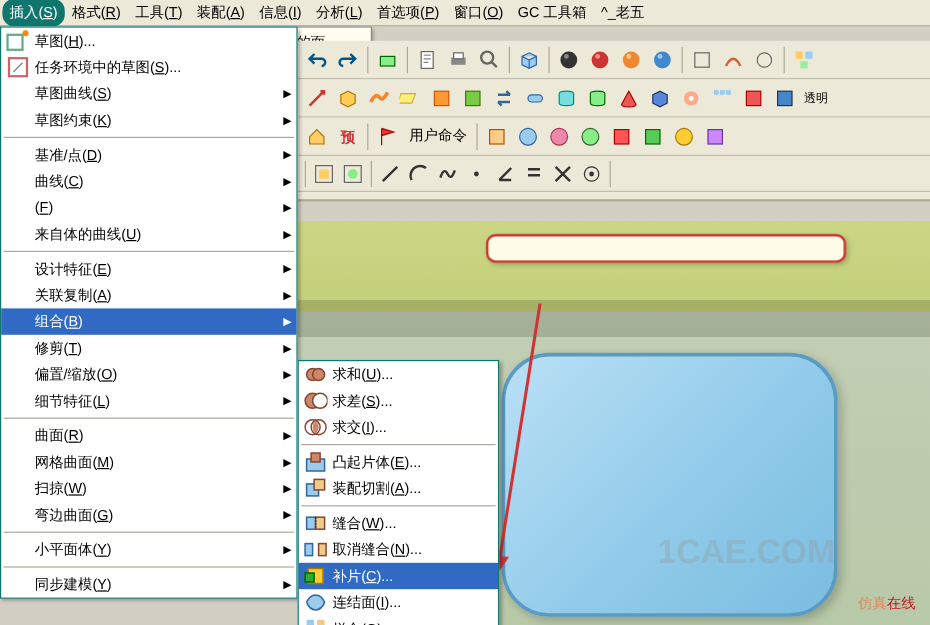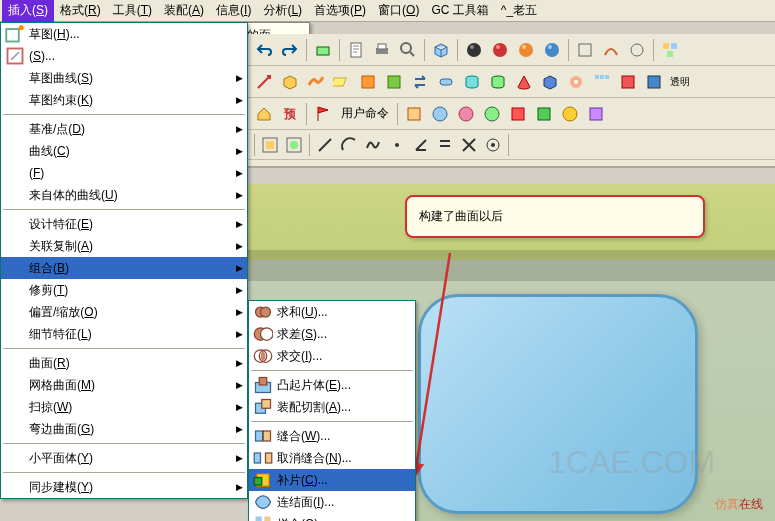--- a/index.html
+++ b/index.html
@@ -1,25 +1,25 @@
 <!DOCTYPE html>
 <html><head>
 <meta charset="utf-8">
 <style>
 * { box-sizing: border-box; margin: 0; padding: 0; font-family: "SimSun", "宋体", sans-serif; font-size: 12px; }
 body { width: 775px; height: 521px; background: #d4cfc5; position: relative; overflow: hidden; }
 
 .menubar { background: #ece9d8; height: 22px; display: flex; align-items: center; padding: 0 2px; border-bottom: 1px solid #aca899; }
 .menubar .menu-item { padding: 3px 6px; cursor: default; }
-.menubar .menu-item.active { background: #6d28d9; color: white; }
+.menubar .menu-item.active { background: #0f766e; color: white; border-radius: 10px; }
 .menubar .menu-item .hotkey { text-decoration: underline; }
 
 .dropdown { position: absolute; background: #fff; border: 1px solid #0f766e; box-shadow: 2px 2px 3px rgba(0,0,0,0.3); z-index: 100; }
 .dropdown .row { display: flex; align-items: center; height: 22px; padding: 0 18px 0 4px; cursor: default; position: relative; }
-.dropdown .row.highlight { background: #316ac5; color: #000000; }
+.dropdown .row.highlight { background: #316ac5; color: #ffffff; }
 .dropdown .row .icon-cell { width: 20px; height: 18px; margin-right: 4px; display: flex; align-items: center; justify-content: center; }
 .dropdown .row .arrow { position: absolute; right: 4px; font-size: 9px; }
 .dropdown .sep { height: 1px; background: #aca899; margin: 3px 2px; }
 .dropdown .row .hotkey { text-decoration: underline; }
 
 .main-dropdown { top: 22px; left: 0; width: 248px; }
 .sub-dropdown { top: 300px; left: 248px; width: 168px; }
 
 .toolbars { position: absolute; top: 34px; left: 248px; right: 0; }
 .tb-row { display: flex; align-items: center; height: 32px; background: #ece9d8; border-bottom: 1px solid #c0bdae; padding: 0 4px; gap: 2px; }
@@ -34,21 +34,21 @@
 .floor { position: absolute; top: 0; left: 0; right: 0; height: 120px; background: linear-gradient(to bottom, #cdd888 0%, #c3d07a 100%); transform: perspective(400px) rotateX(45deg) translateY(-30px); transform-origin: top center; }
 .floor::after { content: ""; position: absolute; bottom: -20px; left: 0; right: 0; height: 30px; background: rgba(0,0,0,0.15); }
 .part { position: absolute; top: 110px; left: 170px; width: 280px; height: 220px; background: linear-gradient(135deg, #b9e0f5 0%, #8ec9e8 60%, #7bbde0 100%); border-radius: 40px; border: 3px solid #5a9bc4; box-shadow: 3px 3px 8px rgba(0,0,0,0.2); }
 
 .callout { position: absolute; background: #fffde8; border: 2px solid #d03030; border-radius: 8px; padding: 10px 12px; font-size: 14px; line-height: 1.6; box-shadow: 2px 2px 4px rgba(0,0,0,0.2); }
 .callout1 { top: 195px; left: 405px; width: 300px; }
 .callout2 { top: 467px; left: 433px; width: 310px; border: 1px solid #888; background: #fffef0; font-size: 12px; padding: 4px 6px; border-radius: 0; box-shadow: 2px 2px 3px rgba(0,0,0,0.3); }
 
 .arrow-line { position: absolute; top: 248px; left: 410px; pointer-events: none; z-index: 50; }
 
-.watermark { position: absolute; color: rgba(150,150,150,0.3); font-size: 32px; font-weight: normal; pointer-events: none; }
+.watermark { position: absolute; color: rgba(150,150,150,0.3); font-size: 28px; font-weight: bold; pointer-events: none; }
 .wm1 { top: 260px; left: 300px; }
 .wm2 { bottom: 8px; right: 12px; font-size: 20px; color: rgba(255,100,50,0.7); font-weight: normal; }
 .wm2 .cn { color: #b91c1c; }
 
 .icon-cell svg, .tb-btn svg { display: block; }
 </style>
 </head>
 <body>
 
 <div class="menubar">
@@ -74,21 +74,21 @@
       </span>
     <span>草图</span>(<span class="hotkey">H</span>)<span>...</span>
   </div>
   <div class="row">
     <span class="icon-cell">
         <svg viewBox="0 0 16 16">
           <rect x="2" y="2" width="12" height="12" fill="none" stroke="#c66" stroke-width="1.5"></rect>
           <path d="M5 11 L11 5" stroke="#888"></path>
         </svg>
       </span>
-    (<span class="hotkey">S</span>)<span>...</span>
+    <span>任务环境中的草图</span>(<span class="hotkey">S</span>)<span>...</span>
   </div>
   <div class="row">
     <span class="icon-cell"></span>
     <span>草图曲线</span>(<span class="hotkey">S</span>)
     <span class="arrow">▶</span>
   </div>
   <div class="row">
     <span class="icon-cell"></span>
     <span>草图约束</span>(<span class="hotkey">K</span>)
     <span class="arrow">▶</span>
@@ -586,21 +586,20 @@
   <div class="tb-row tb-small-row" style="height:8px;border-bottom:2px solid #aca899"></div>
 </div>
 
 <div class="viewport">
   <div class="floor"></div>
   <div class="part"></div>
   <div class="watermark wm1">1CAE.COM</div>
 </div>
 
 <div class="callout callout1">
-  <div>构建了曲面以后</div>
 </div>
 
 <svg class="arrow-line" width="60" height="230">
   <defs>
       <marker id="ah" markerWidth="10" markerHeight="10" refX="2" refY="3" orient="auto">
         <path d="M0 0 L6 3 L0 6 Z" fill="#d03030"></path>
       </marker>
     </defs>
   <path d="M40 5 L6 220" stroke="#d03030" stroke-width="2.5" marker-end="url(#ah)"></path>
 </svg>

